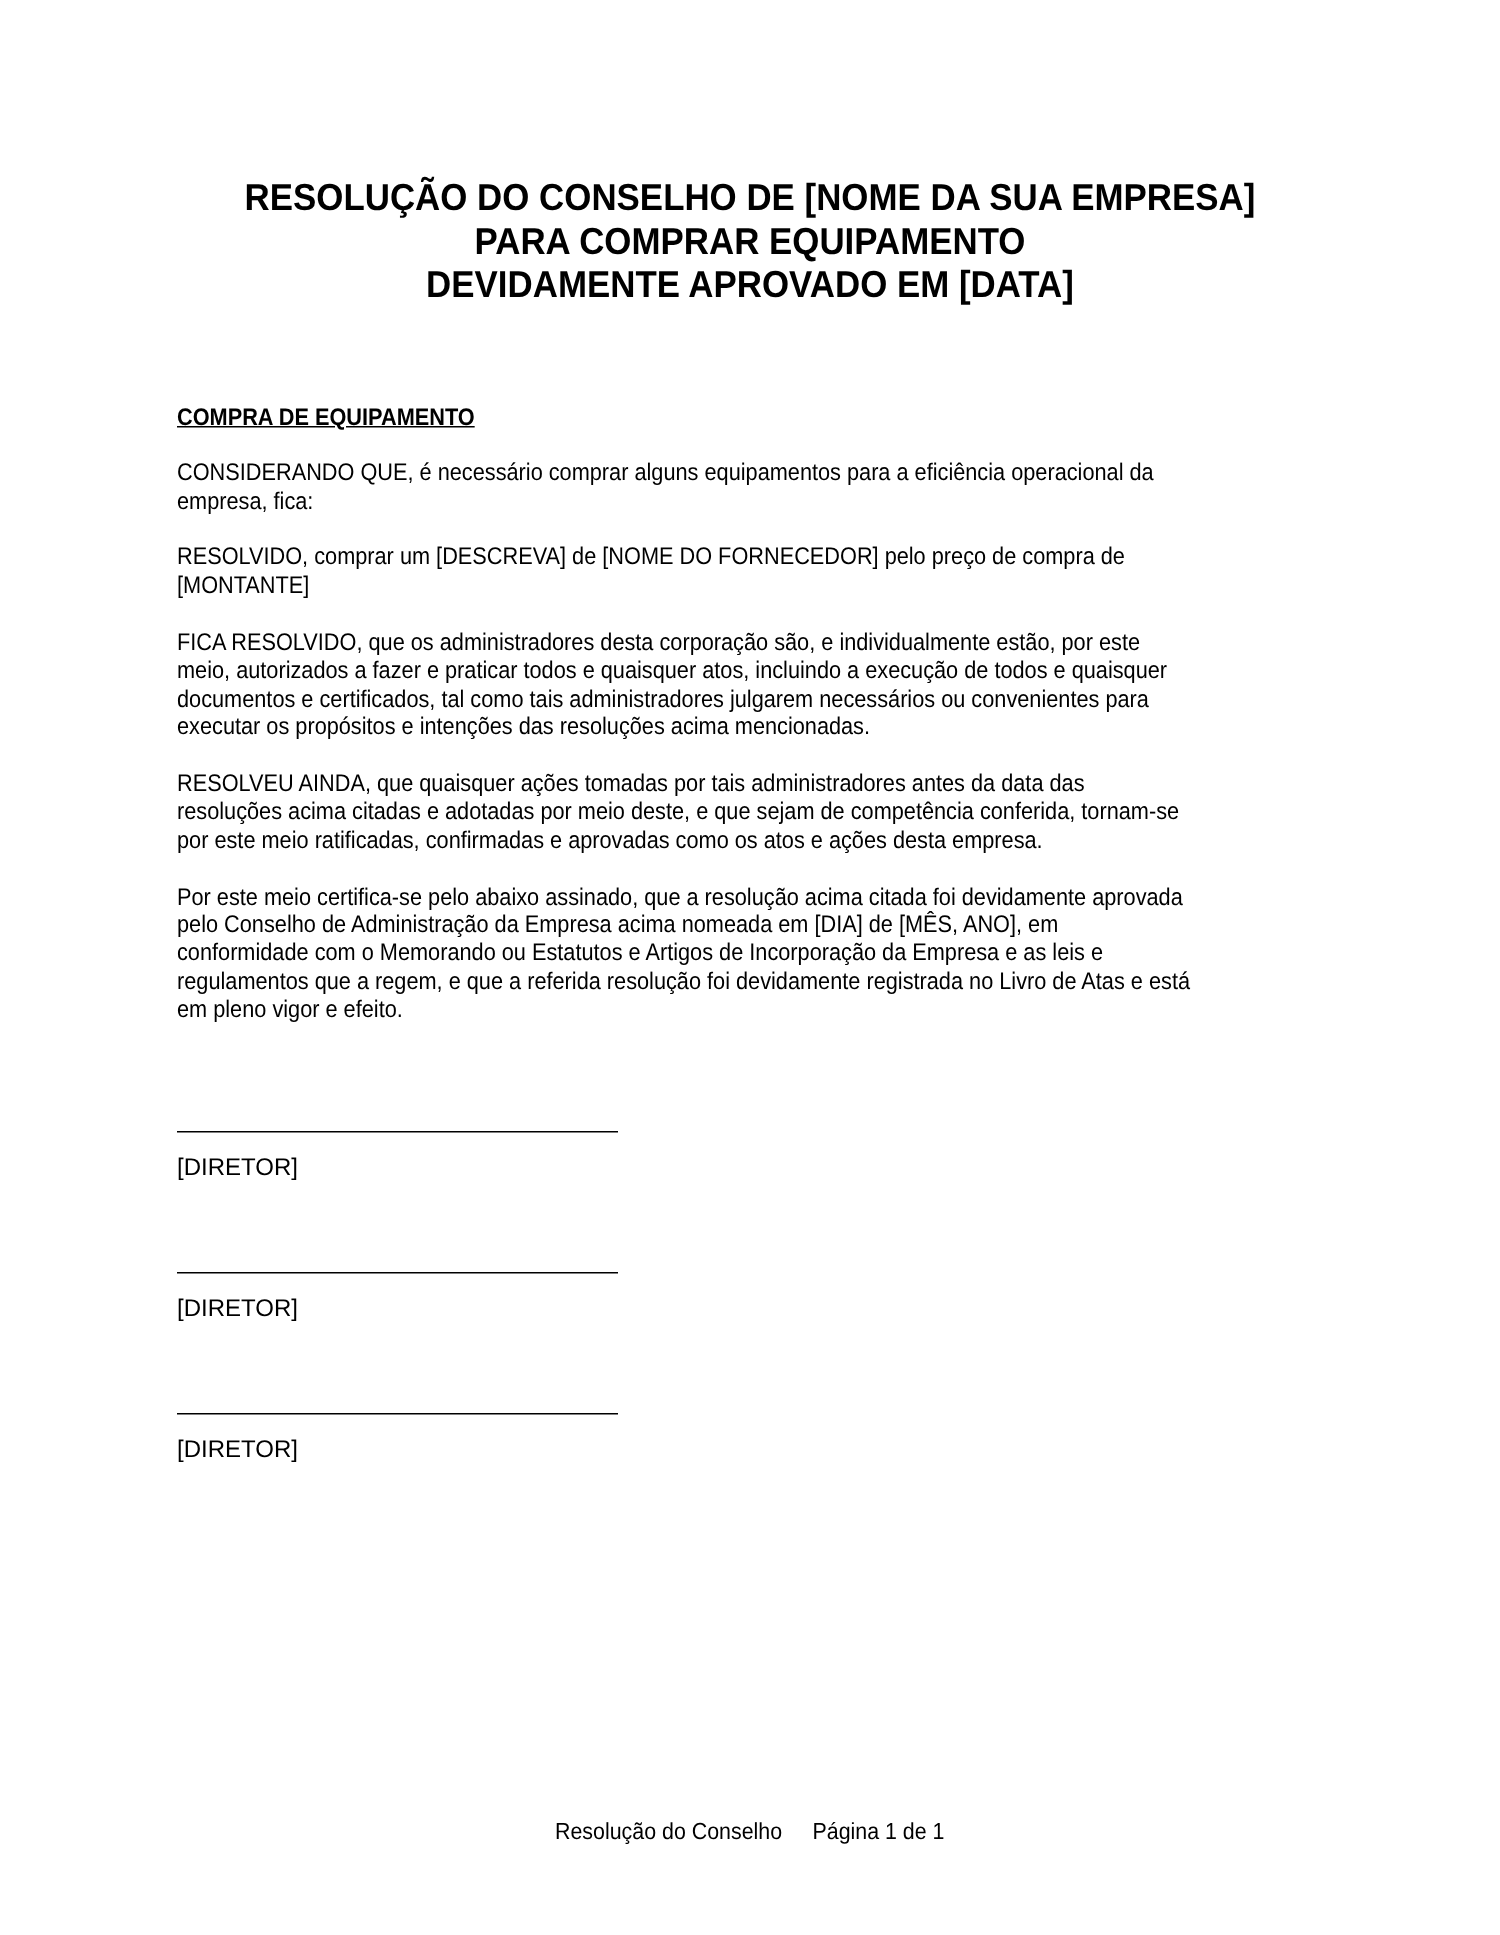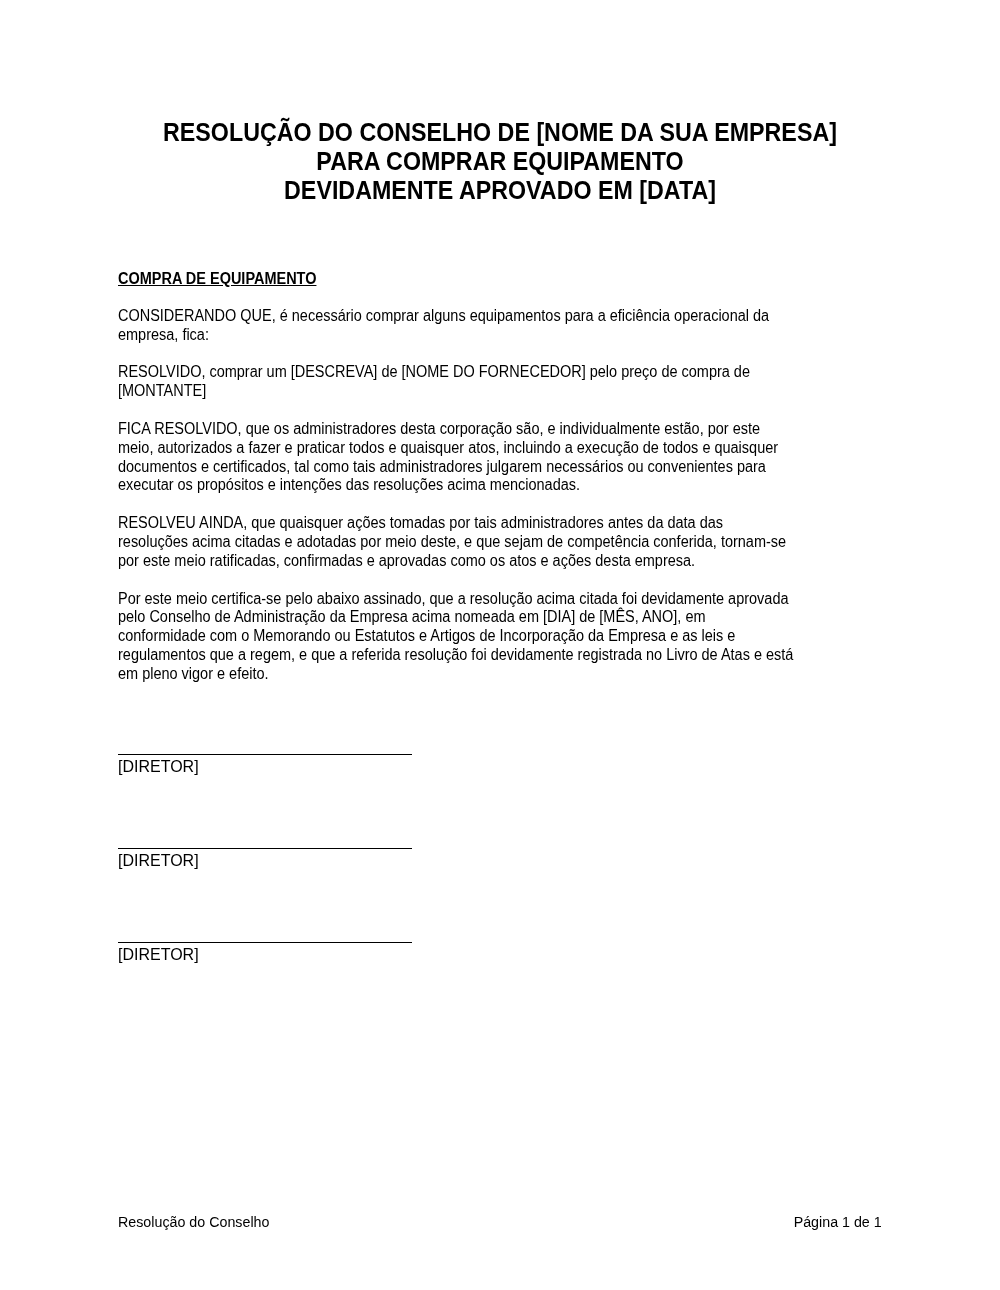--- a/index.html
+++ b/index.html
@@ -15,25 +15,25 @@
     .content {
       position: absolute; left: 118px; top: 270px; width: 820px;
       font-family: "Liberation Sans", sans-serif; font-size: 16px; line-height: 18.8px;
       transform: scaleX(0.905); transform-origin: left top;
     }
     .heading { font-weight: bold; text-decoration: underline; margin: 0 0 18px 0; white-space: nowrap; }
     .para { margin: 0 0 19px 0; }
     .para .line { display: block; white-space: nowrap; }
     .sig { position: absolute; left: 118px; width: 294px; }
     .sig .rule { border-top: 1.5px solid #000; height: 0; width: 294px; }
-    .sig .name { font-family: "Liberation Sans", sans-serif; font-size: 16px; line-height: 19px; margin-top: 2px; }
+    .sig .name { font-family: "Liberation Sans", sans-serif; font-size: 16px; line-height: 19px; margin-top: 14px; }
     .footer {
       position: absolute; left: 118px; top: 1213px; width: 764px;
       font-family: "Liberation Sans", sans-serif; font-size: 15.5px; line-height: 18px;
-      display: flex; justify-content: space-between;
+      display: flex; justify-content: center;
     }
     .footer span { display: inline-block; transform: scaleX(0.92); }
     .footer .left { transform-origin: left center; }
     .footer .right { transform-origin: right center; }
   </style>
 </head>
 <body>
 
 <div class="page">
 

